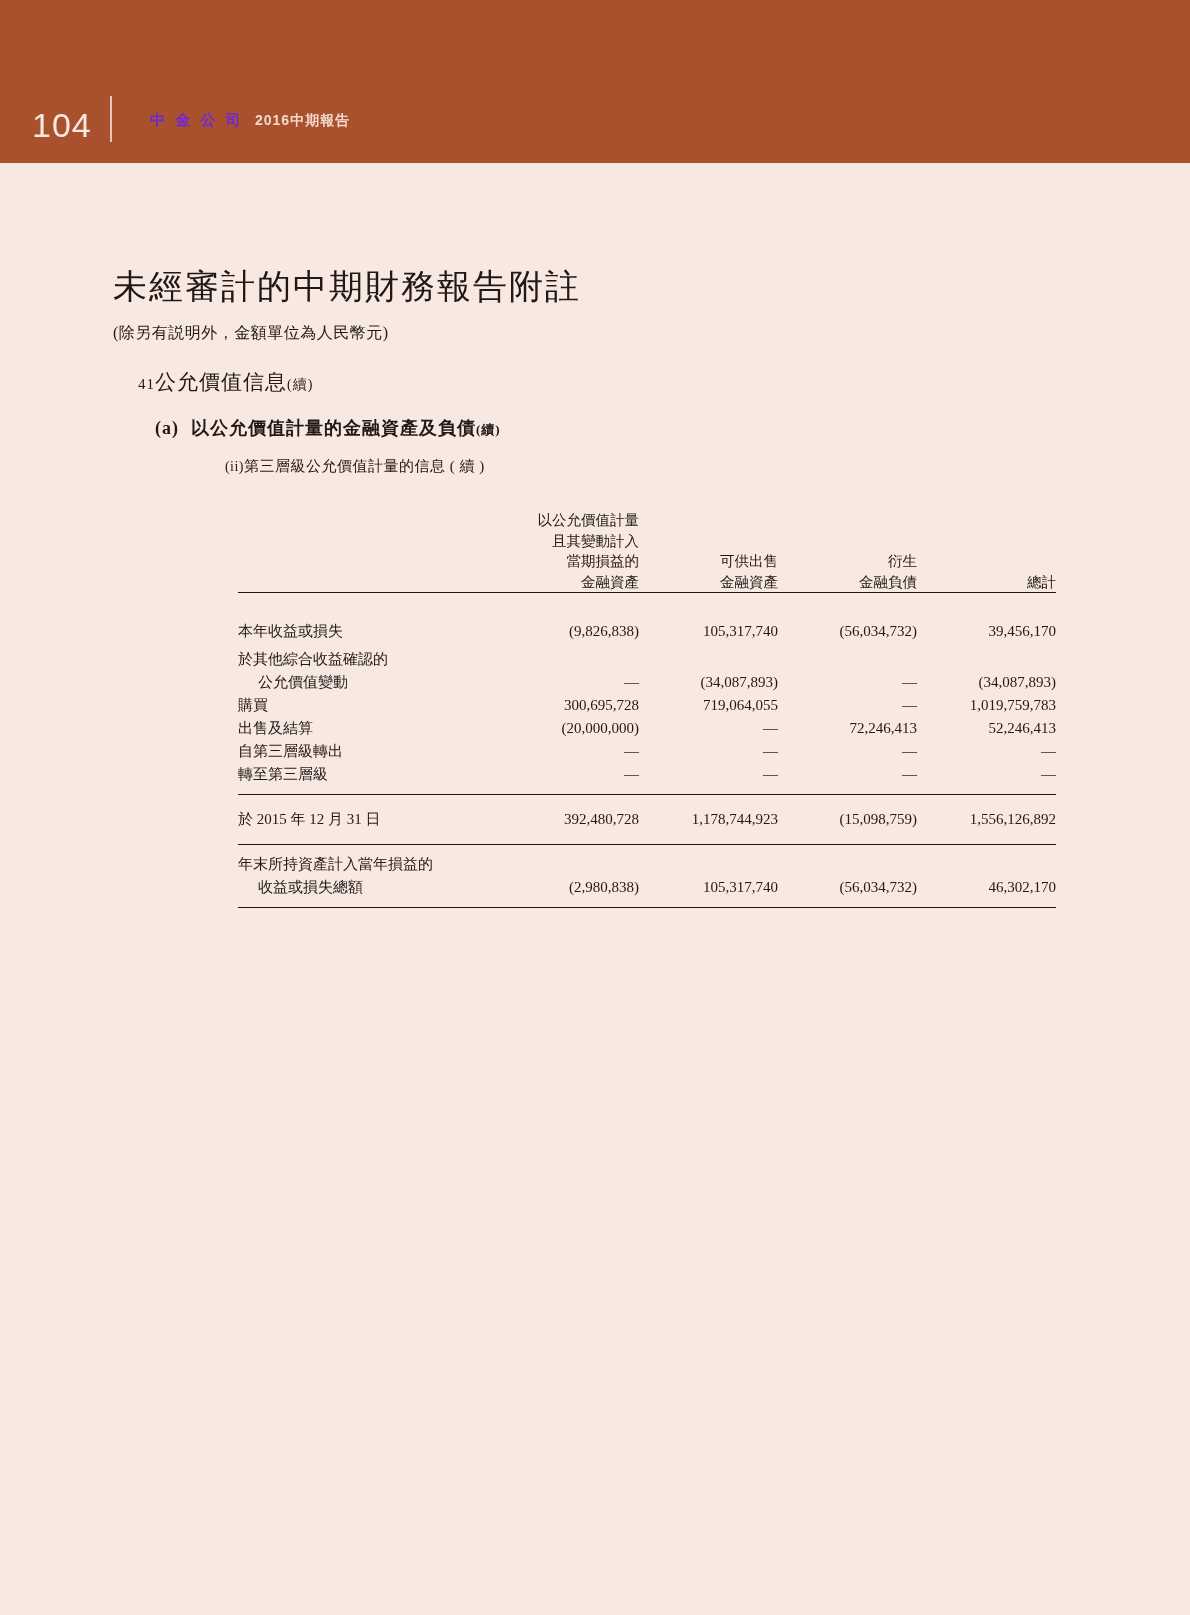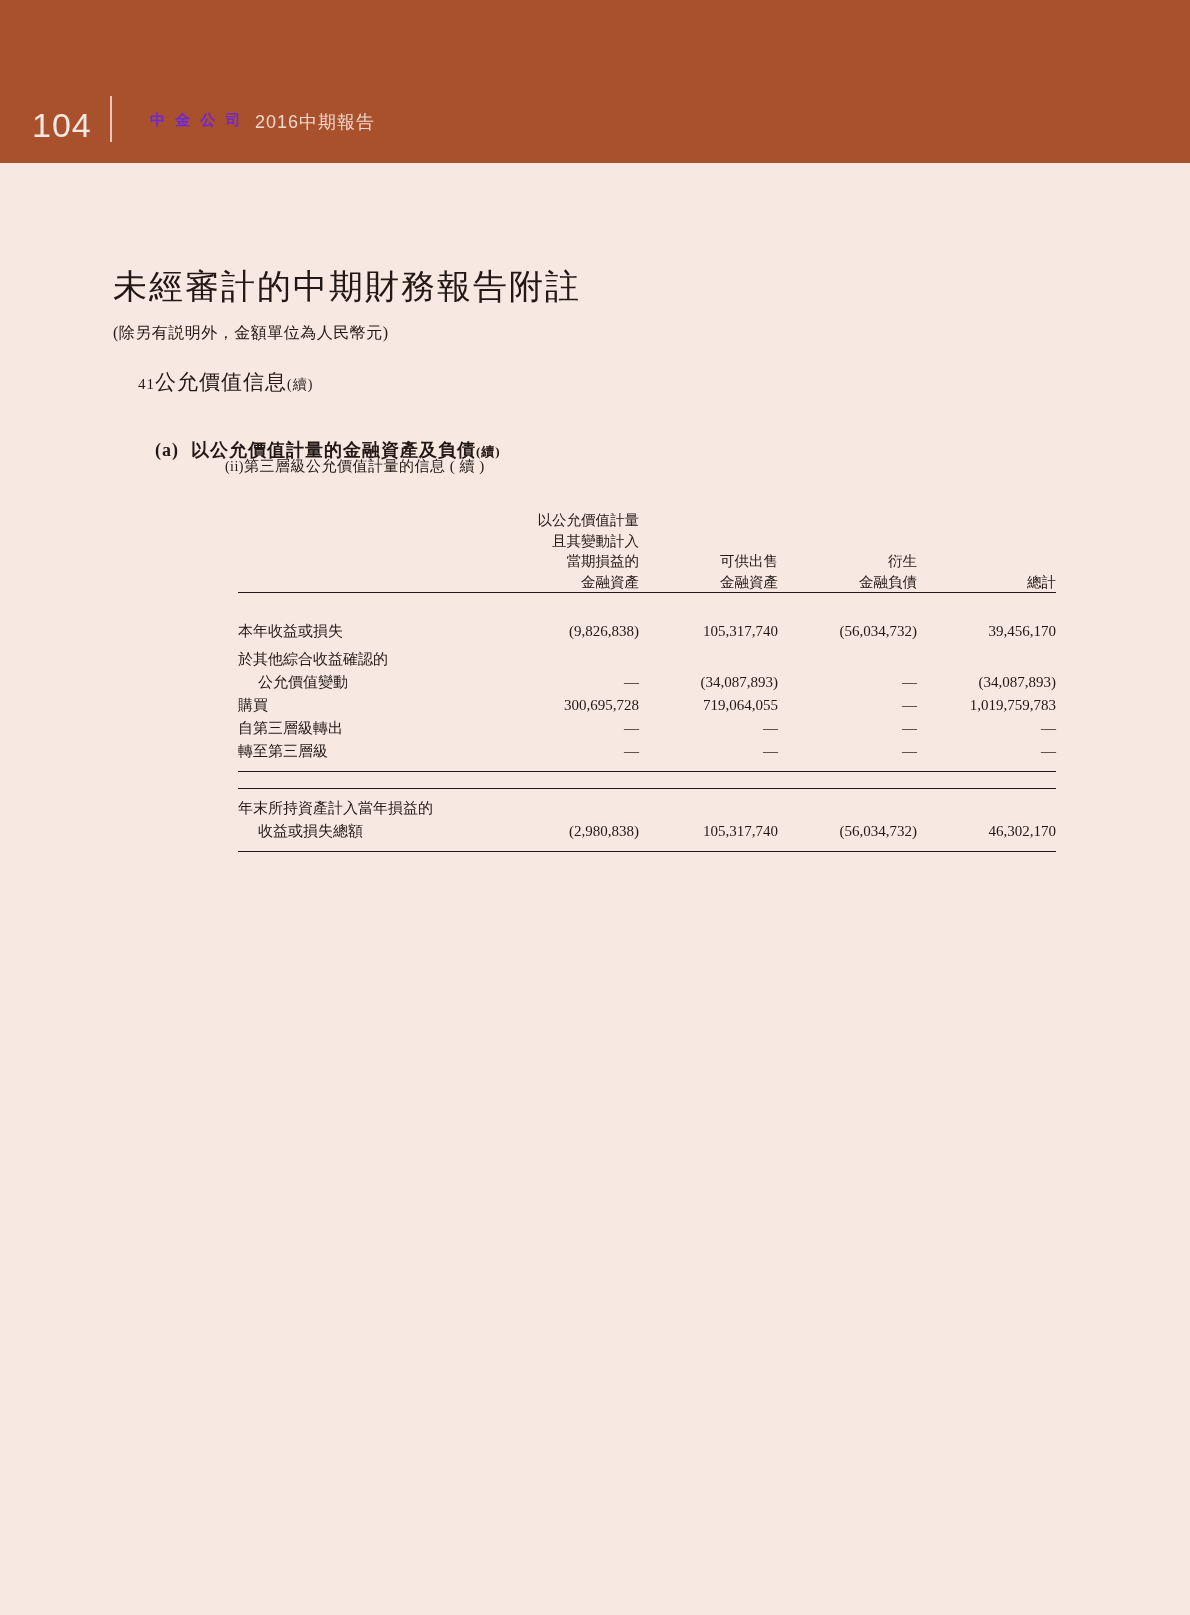--- a/index.html
+++ b/index.html
@@ -53,25 +53,26 @@
     font-weight: bold;
     color: #6d28d9;
     letter-spacing: 3px;
     font-family: "Liberation Sans", sans-serif;
     line-height: 1;
   }
   .header-report {
     position: absolute;
     left: 255px;
     top: 113px;
-    font-size: 18px;
+    font-size: 14px;
     color: #f2d9cd;
     letter-spacing: 1px;
     font-family: "Liberation Sans", sans-serif;
     line-height: 1;
+    font-weight: bold;
   }
 
   
   .doc-title {
     position: absolute;
     left: 113px;
     top: 268px;
     font-size: 34px;
     letter-spacing: 2px;
     color: #231815;
@@ -97,21 +98,21 @@
     display: inline-block;
     width: 42px;
   }
   .note-heading .cont {
     font-size: 14px;
   }
 
   .sub-a {
     position: absolute;
     left: 155px;
-    top: 438px;
+    top: 416px;
     font-size: 18px;
     font-weight: bold;
     letter-spacing: 1px;
   }
   .sub-a .marker {
     display: inline-block;
     width: 36px;
   }
   .sub-a .cont {
     font-size: 13px;
@@ -267,20 +268,27 @@
     </tr>
 
     <tr class="tight-row">
       <td class="lbl">購買</td>
       <td class="num">300,695,728</td>
       <td class="num">719,064,055</td>
       <td class="num">—</td>
       <td class="num">1,019,759,783</td>
     </tr>
 
+    <tr class="tight-row">
+      <td class="lbl">出售及結算</td>
+      <td class="num">(20,000,000)</td>
+      <td class="num">—</td>
+      <td class="num">72,246,413</td>
+      <td class="num">52,246,413</td>
+    </tr>
 
     <tr class="tight-row">
       <td class="lbl">自第三層級轉出</td>
       <td class="num">—</td>
       <td class="num">—</td>
       <td class="num">—</td>
       <td class="num">—</td>
     </tr>
 
     <tr class="tight-row">
@@ -294,20 +302,27 @@
     <tr class="gap-row-sm">
         <td colspan="5"></td>
       </tr>
     <tr class="rule-row">
         <td colspan="5"></td>
       </tr>
     <tr class="gap-row-sm">
         <td colspan="5"></td>
       </tr>
 
+    <tr class="data-row">
+      <td class="lbl">於 2015 年 12 月 31 日</td>
+      <td class="num">392,480,728</td>
+      <td class="num">1,178,744,923</td>
+      <td class="num">(15,098,759)</td>
+      <td class="num">1,556,126,892</td>
+    </tr>
 
     <tr class="gap-row-sm">
         <td colspan="5"></td>
       </tr>
     <tr class="rule-row">
         <td colspan="5"></td>
       </tr>
     <tr class="gap-row-sm">
         <td colspan="5"></td>
       </tr>

